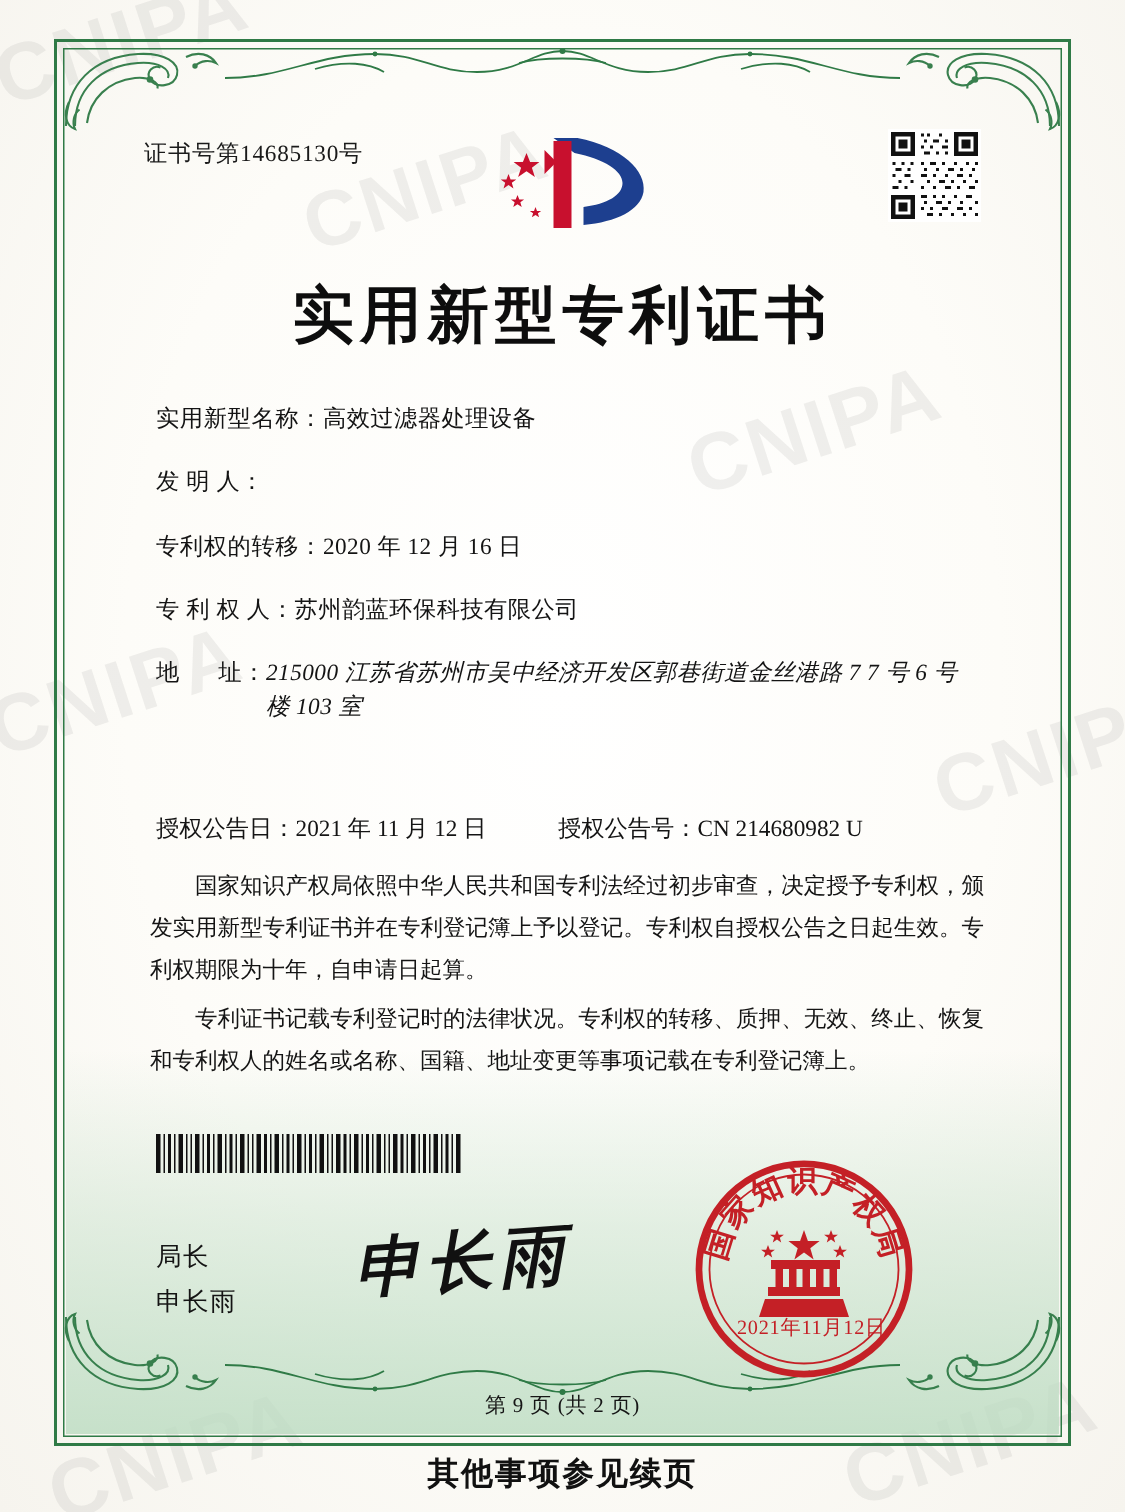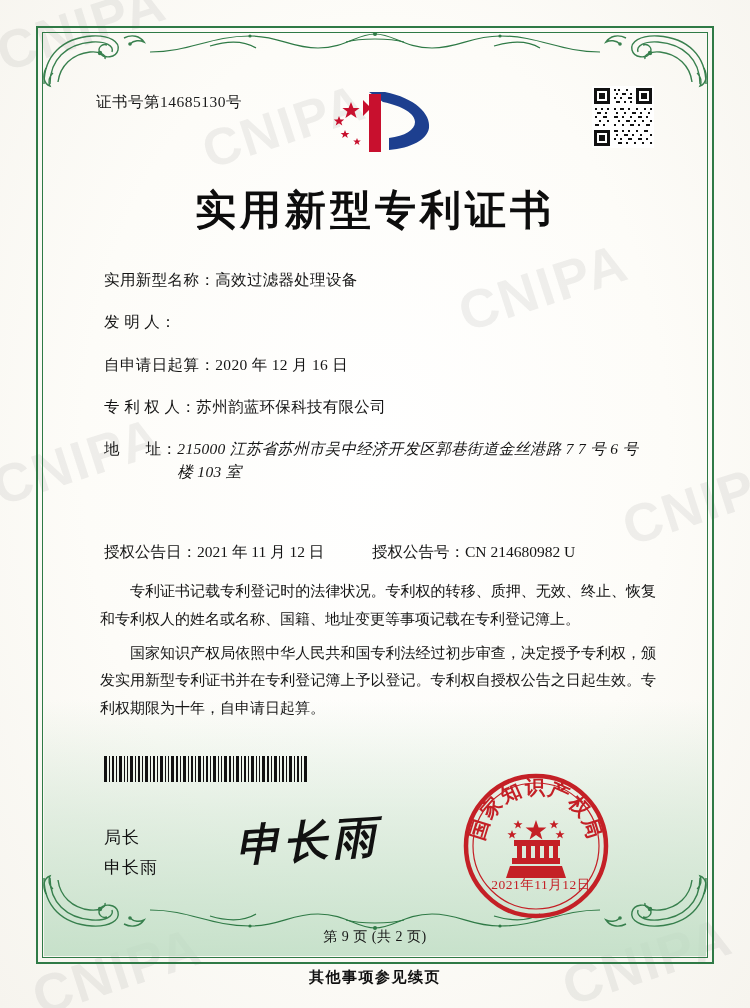--- a/index.html
+++ b/index.html
@@ -221,21 +221,21 @@
     text-align: center;
     font-size: 14px;
     color: #161616;
     letter-spacing: .5px;
   }
   #footer-note {
     position: absolute;
     left: 0; right: 0;
     top: 968px;
     text-align: center;
-    font-size: 15px;
+    font-size: 21px;
     font-weight: bold;
     color: #111;
     letter-spacing: 1.5px;
   }
 </style>
 </head>
 <body>
 
 <div id="page">
 
@@ -426,21 +426,21 @@
 
   <div id="fields">
     <div class="field-row">
       <span class="field-label">实用新型名称：</span>
       <span class="field-value">高效过滤器处理设备</span>
     </div>
     <div class="field-row">
       <span class="field-label">发 明 人：</span>
     </div>
     <div class="field-row">
-      <span class="field-label">自申请日起算：</span>
+      <span class="field-label">专利权的转移：</span>
       <span class="field-value">2020 年 12 月 16 日</span>
     </div>
     <div class="field-row">
       <span class="field-label">专 利 权 人：</span>
       <span class="field-value">苏州韵蓝环保科技有限公司</span>
     </div>
     <div class="field-row wide">
       <span class="field-label">地      址：</span>
       <span class="field-value">215000 江苏省苏州市吴中经济开发区郭巷街道金丝港路 7 7 号 6 号楼 103 室</span>
     </div>
@@ -449,22 +449,22 @@
   <div id="row-pubdate">
     <span class="seg-a">
       <span>授权公告日：</span><span>2021 年 11 月 12 日</span>
     </span>
     <span class="seg-b">
       <span>授权公告号：</span><span>CN 214680982 U</span>
     </span>
   </div>
 
   <div id="paras">
+    <p>国家知识产权局依照中华人民共和国专利法经过初步审查，决定授予专利权，颁发实用新型专利证书并在专利登记簿上予以登记。专利权自授权公告之日起生效。专利权期限为十年，自申请日起算。</p>
     <p>专利证书记载专利登记时的法律状况。专利权的转移、质押、无效、终止、恢复和专利权人的姓名或名称、国籍、地址变更等事项记载在专利登记簿上。</p>
-    <p>国家知识产权局依照中华人民共和国专利法经过初步审查，决定授予专利权，颁发实用新型专利证书并在专利登记簿上予以登记。专利权自授权公告之日起生效。专利权期限为十年，自申请日起算。</p>
   </div>
 
   <div id="barcode">
     <svg viewBox="0 0 206 26" preserveAspectRatio="none">
       <rect x="0" y="0" width="206" height="26" fill="none"></rect>
       <g fill="#111">
         <rect x="0" y="0" width="3" height="26"></rect>
           <rect x="5" y="0" width="1" height="26"></rect>
         <rect x="8" y="0" width="2" height="26"></rect>
           <rect x="12" y="0" width="1" height="26"></rect>

